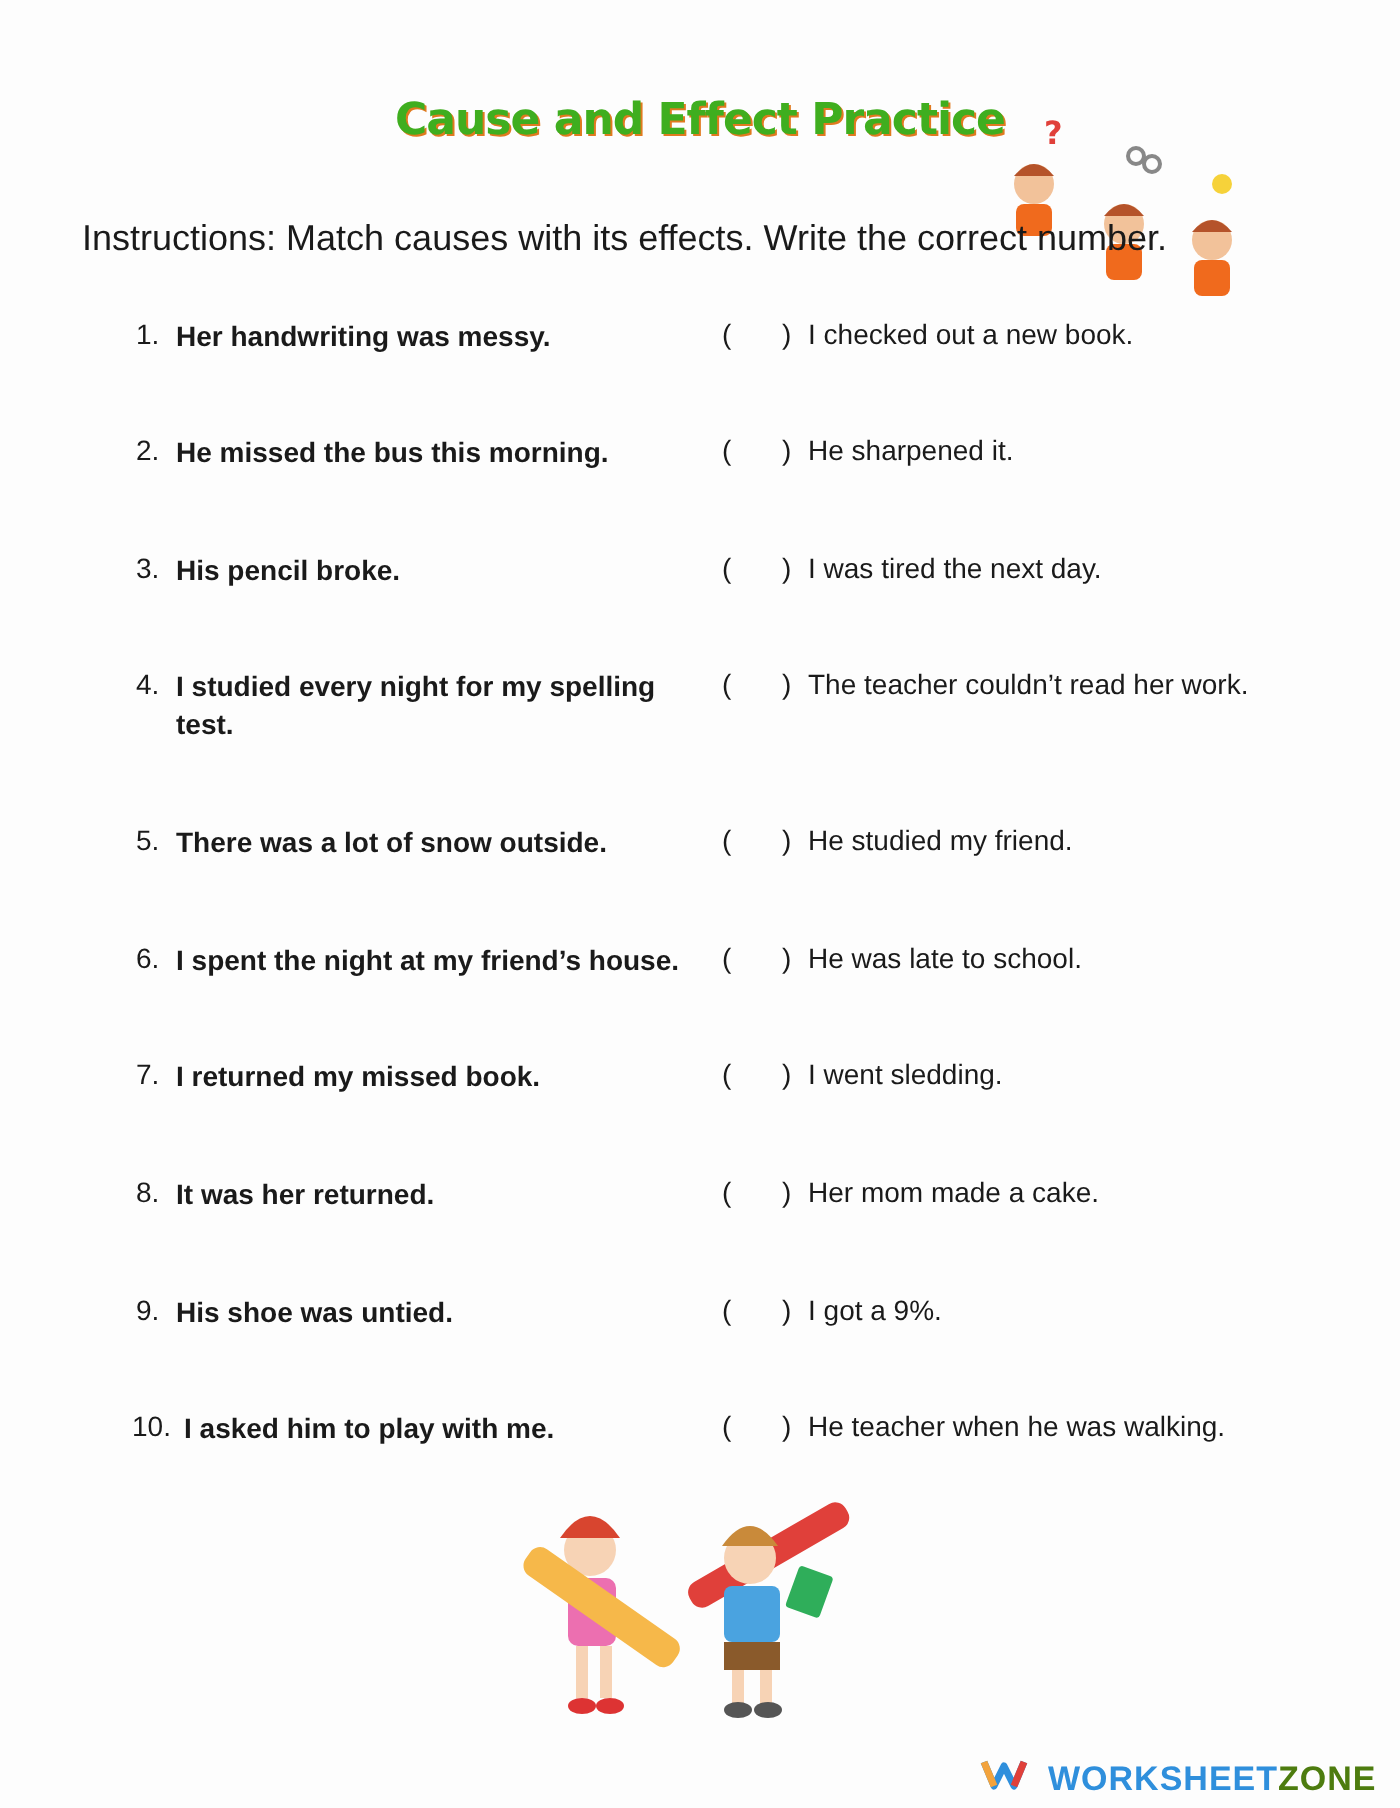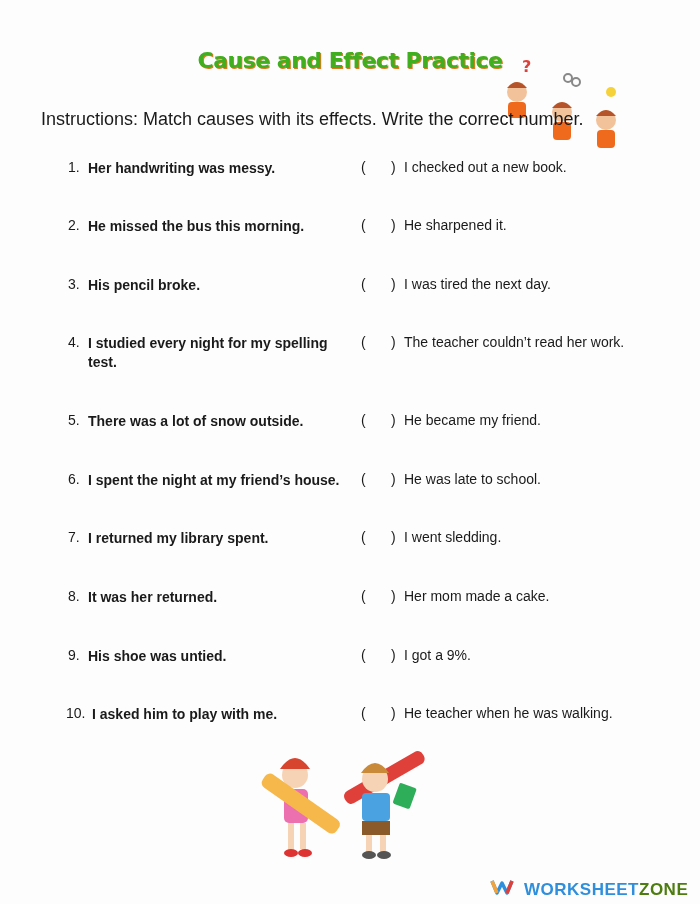--- a/index.html
+++ b/index.html
@@ -87,33 +87,33 @@
     <span class="blank"></span>
     <span class="paren-close">)</span>
     <span class="effect">The teacher couldn’t read her work.</span>
   </div>
   <div class="row" style="top:412px">
     <span class="num">5.</span>
     <span class="cause">There was a lot of snow outside.</span>
     <span class="paren-open">(</span>
     <span class="blank"></span>
     <span class="paren-close">)</span>
-    <span class="effect">He became my friend.</span>
+    <span class="effect">He studied my friend.</span>
   </div>
   <div class="row" style="top:471px">
     <span class="num">6.</span>
     <span class="cause" style="width:270px">I spent the night at my friend’s house.</span>
     <span class="paren-open">(</span>
     <span class="blank"></span>
     <span class="paren-close">)</span>
     <span class="effect">He was late to school.</span>
   </div>
   <div class="row" style="top:529px">
     <span class="num">7.</span>
-    <span class="cause">I returned my library spent.</span>
+    <span class="cause">I returned my missed book.</span>
     <span class="paren-open">(</span>
     <span class="blank"></span>
     <span class="paren-close">)</span>
     <span class="effect">I went sledding.</span>
   </div>
   <div class="row" style="top:588px">
     <span class="num">8.</span>
     <span class="cause">It was her returned.</span>
     <span class="paren-open">(</span>
     <span class="blank"></span>

